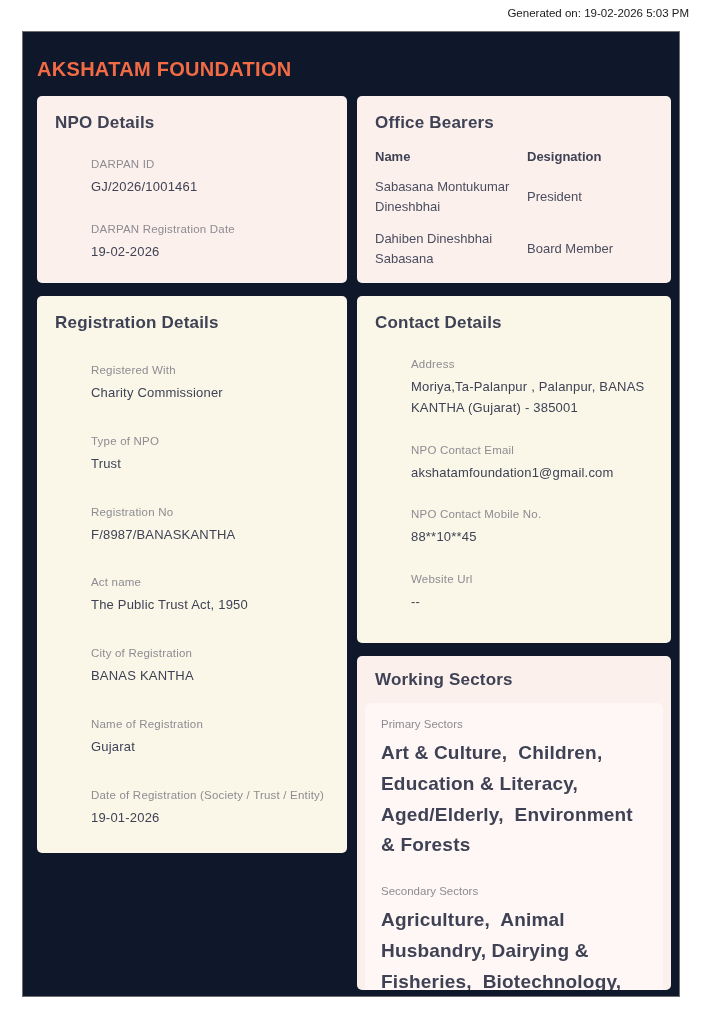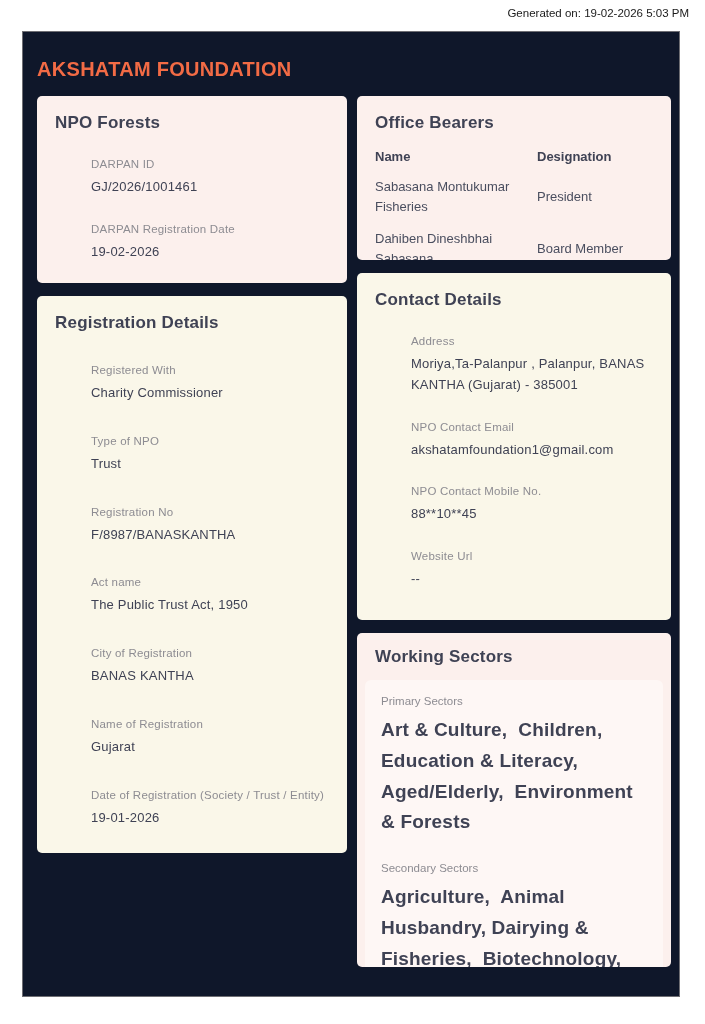--- a/index.html
+++ b/index.html
@@ -71,29 +71,29 @@
     letter-spacing: 0.2px;
   }
   .field .value {
     font-size: 13px;
     font-weight: normal;
     color: #3F4254;
     line-height: 1.6;
     letter-spacing: 0.2px;
   }
   .h-npo      { height: 187px; }
-  .h-bearers  { height: 164px; }
+  .h-bearers  { height: 187px; }
   .h-reg      { height: 557px; }
   .h-contact  { height: 347px; }
   .h-sectors  { height: 334px; }
   
   .ob-table { margin-top: 16px; }
   .ob-row { display: flex; align-items: center; margin-top: 13px; }
   .ob-row.header { margin-top: 0; }
-  .ob-cell-name { width: 152px; flex: 0 0 152px; padding-right: 10px; }
+  .ob-cell-name { width: 152px; flex: 0 0 152px; }
   .ob-cell-desig { flex: 1; }
   .ob-row.header .ob-cell-name,
   .ob-row.header .ob-cell-desig {
     font-size: 13px;
     font-weight: bold;
     color: #3F4254;
   }
   .ob-row.body .ob-cell-name,
   .ob-row.body .ob-cell-desig {
     font-size: 13px;
@@ -129,21 +129,21 @@
 
 <div class="sheet">
 
   <div class="page-title">AKSHATAM FOUNDATION</div>
 
   <div class="columns">
 
     <div class="col col-left">
 
       <div class="card pink h-npo">
-        <div class="card-heading">NPO Forests</div>
+        <div class="card-heading">NPO Details</div>
         <div class="field">
           <div class="label">DARPAN ID</div>
           <div class="value">GJ/2026/1001461</div>
         </div>
         <div class="field">
           <div class="label">DARPAN Registration Date</div>
           <div class="value">19-02-2026</div>
         </div>
       </div>
 
@@ -184,21 +184,21 @@
     <div class="col col-right">
 
       <div class="card pink h-bearers">
         <div class="card-heading">Office Bearers</div>
         <div class="ob-table">
           <div class="ob-row header">
             <div class="ob-cell-name">Name</div>
             <div class="ob-cell-desig">Designation</div>
           </div>
           <div class="ob-row body">
-            <div class="ob-cell-name">Sabasana Montukumar Fisheries</div>
+            <div class="ob-cell-name">Sabasana Montukumar Dineshbhai</div>
             <div class="ob-cell-desig">President</div>
           </div>
           <div class="ob-row body">
             <div class="ob-cell-name">Dahiben Dineshbhai Sabasana</div>
             <div class="ob-cell-desig">Board Member</div>
           </div>
         </div>
       </div>
 
       <div class="card cream h-contact">

